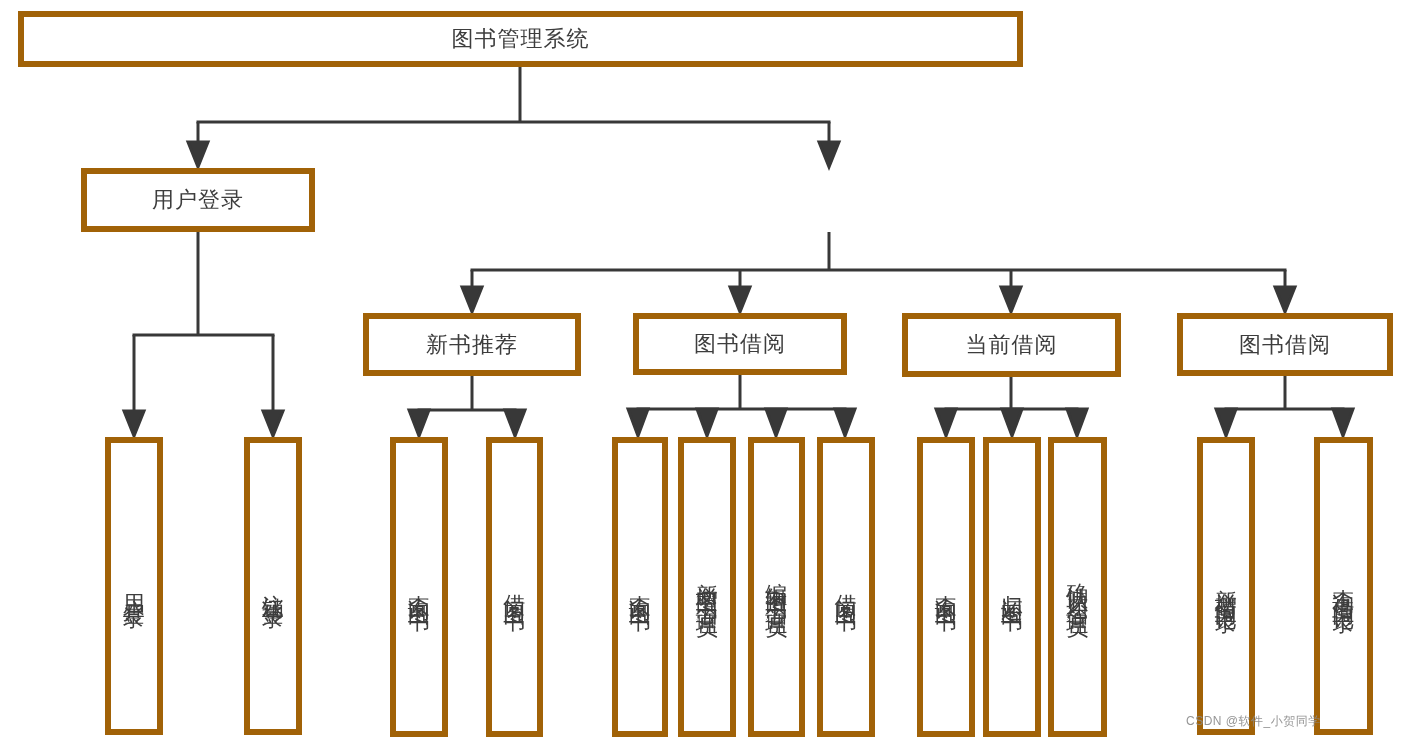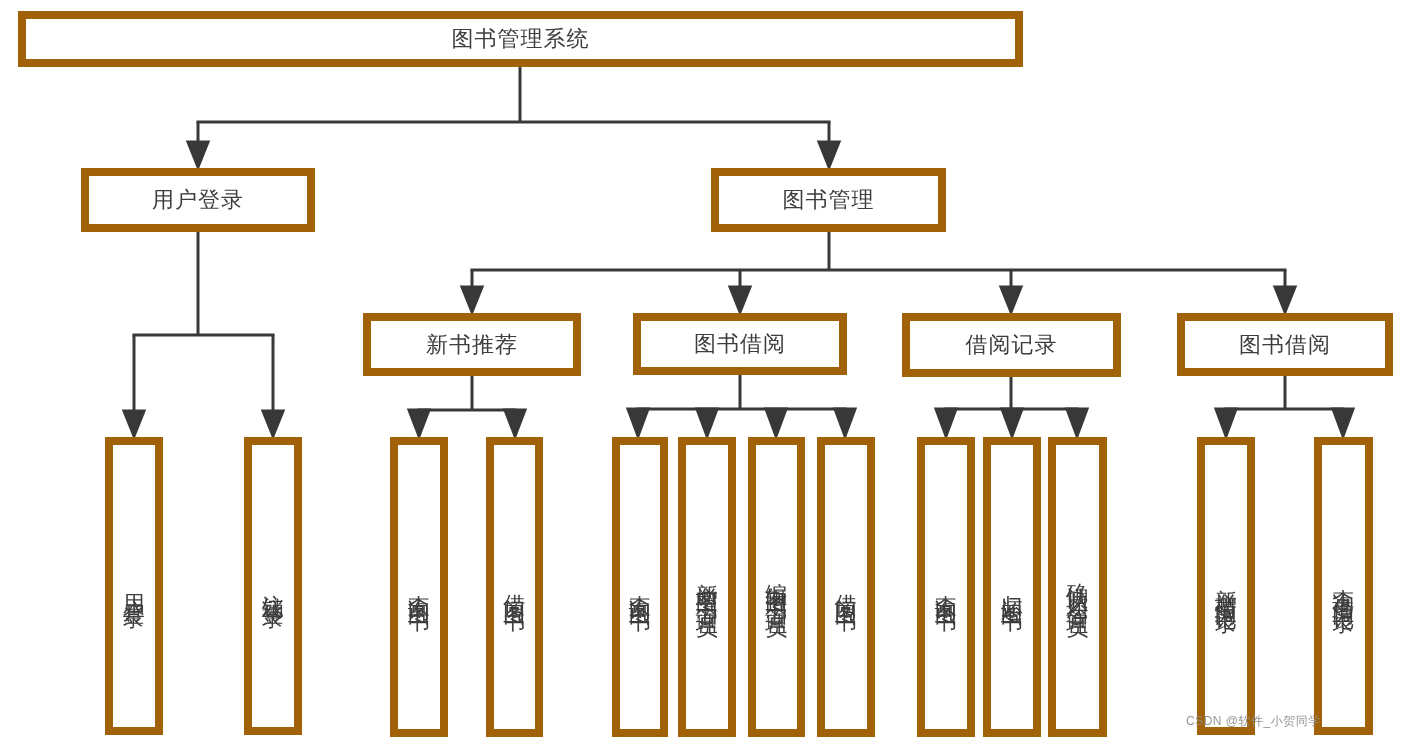--- a/index.html
+++ b/index.html
@@ -3,21 +3,21 @@
 <meta charset="utf-8">
 <style>
   html,body { margin:0; padding:0; background:#ffffff; }
   .canvas {
     position:relative; width:1405px; height:747px; background:#ffffff;
     font-family:"Liberation Sans", sans-serif; overflow:hidden;
   }
   svg.connectors { position:absolute; left:0; top:0; z-index:1; }
   .box {
     position:absolute; box-sizing:border-box;
-    border:8px solid #a16207; background:#ffffff;
+    border:6px solid #a16207; background:#ffffff;
     display:flex; align-items:center; justify-content:center;
     color:#3d3d3d; z-index:2;
   }
   .box.h span { font-size:22px; letter-spacing:1px; white-space:nowrap; }
   .box.v span {
     writing-mode:vertical-rl; text-orientation:mixed;
     font-size:22px; letter-spacing:5px; line-height:1.15; white-space:nowrap;
   }
   .watermark {
     position:absolute; left:1186px; top:713px; z-index:6;
@@ -97,32 +97,29 @@
     </g>
   </svg>
 
   <div class="box h" style="left:18px;top:11px;width:1005px;height:56px">
     <span>图书管理系统</span>
   </div>
 
   <div class="box h" style="left:81px;top:168px;width:234px;height:64px">
     <span>用户登录</span>
   </div>
-  <div class="box h" style="left:711px;top:168px;width:235px;height:64px">
-    <span>图书管理</span>
-  </div>
 
   <div class="box h" style="left:363px;top:313px;width:218px;height:63px">
     <span>新书推荐</span>
   </div>
   <div class="box h" style="left:633px;top:313px;width:214px;height:62px">
     <span>图书借阅</span>
   </div>
   <div class="box h" style="left:902px;top:313px;width:219px;height:64px">
-    <span>借阅记录</span>
+    <span>当前借阅</span>
   </div>
   <div class="box h" style="left:1177px;top:313px;width:216px;height:63px">
     <span>图书借阅</span>
   </div>
 
   <div class="box v" style="left:105px;top:437px;width:58px;height:298px">
     <span>用户登录</span>
   </div>
   <div class="box v" style="left:244px;top:437px;width:58px;height:298px">
     <span>注销登录</span>

